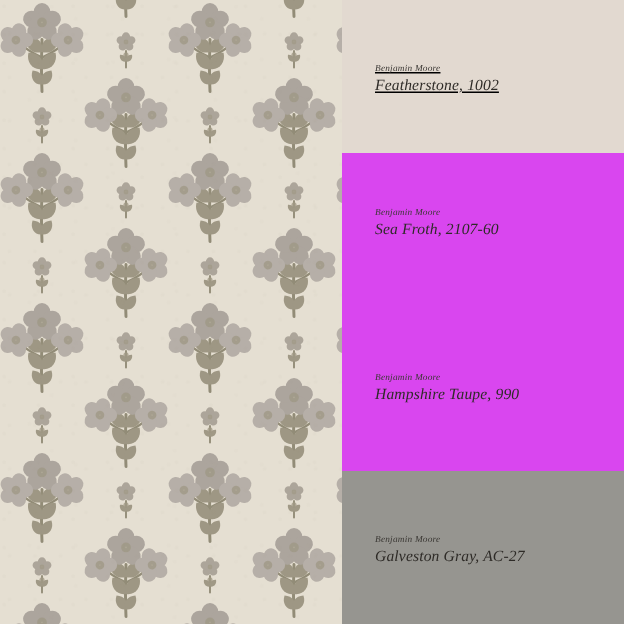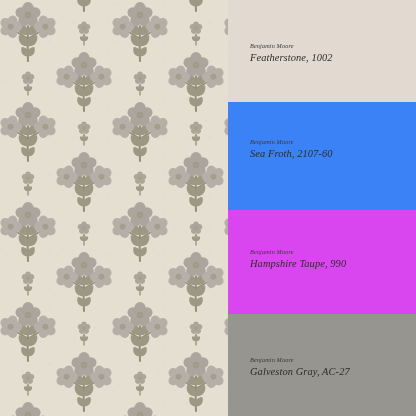--- a/index.html
+++ b/index.html
@@ -2093,27 +2093,27 @@
             </g>
           </svg>
         </div>
       </div>
     <div id="wallpaper-grain"></div>
   </div>
 
   <div id="swatches">
 
     <div class="swatch" style="background: rgb(226, 217, 208); height: 102px; flex: 0 0 102px;">
-      <div class="swatch-label" style="top: 42px;">
+      <div class="swatch-label" style="top: 42px; text-decoration: underline;">
         <div class="brand">Benjamin Moore</div>
         <div class="color-name">Featherstone, 1002</div>
       </div>
     </div>
 
-    <div class="swatch" style="background: #3b82f6; height: 108px; flex: 0 0 108px;">
+    <div class="swatch" style="background: #d946ef; height: 108px; flex: 0 0 108px;">
       <div class="swatch-label" style="top: 36px;">
         <div class="brand">Benjamin Moore</div>
         <div class="color-name">Sea Froth, 2107-60</div>
       </div>
     </div>
 
     <div class="swatch" style="background: #d946ef; height: 104px; flex: 0 0 104px;">
       <div class="swatch-label" style="top: 38px;">
         <div class="brand">Benjamin Moore</div>
         <div class="color-name">Hampshire Taupe, 990</div>

